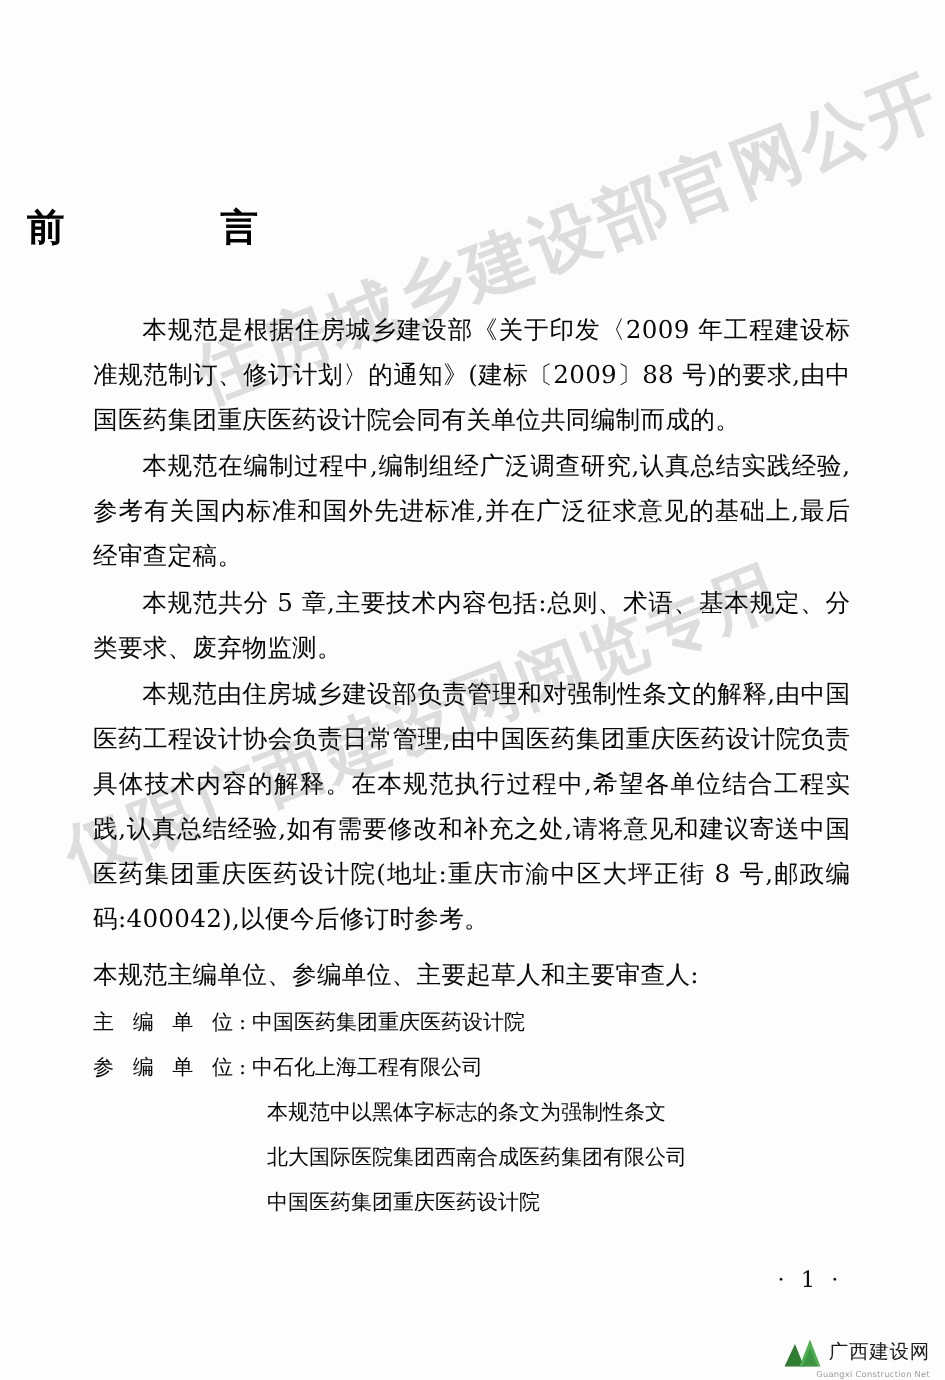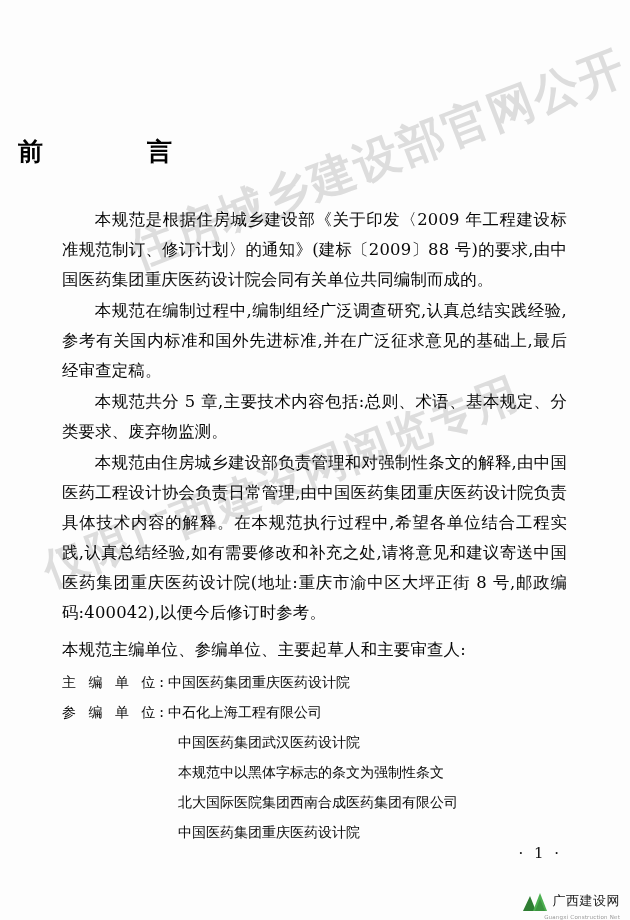--- a/index.html
+++ b/index.html
@@ -180,23 +180,20 @@
     <div class="gap"></div>
 
     <p class="para noindent">本规范主编单位、参编单位、主要起草人和主要审查人:</p>
 
     <div class="unit-list">
       <div class="unit-row">
         <span class="unit-label">主 编 单 位:</span><span>中国医药集团重庆医药设计院</span>
       </div>
       <div class="unit-row">
         <span class="unit-label">参 编 单 位:</span><span>中石化上海工程有限公司</span>
-      </div>
-      <div class="unit-row">
-        <span class="unit-indent"></span><span>中国医药集团武汉医药设计院</span>
       </div>
       <div class="unit-row">
         <span class="unit-indent"></span><span>本规范中以黑体字标志的条文为强制性条文</span>
       </div>
       <div class="unit-row">
         <span class="unit-indent"></span><span>北大国际医院集团西南合成医药集团有限公司</span>
       </div>
       <div class="unit-row">
         <span class="unit-indent"></span><span>中国医药集团重庆医药设计院</span>
       </div>

